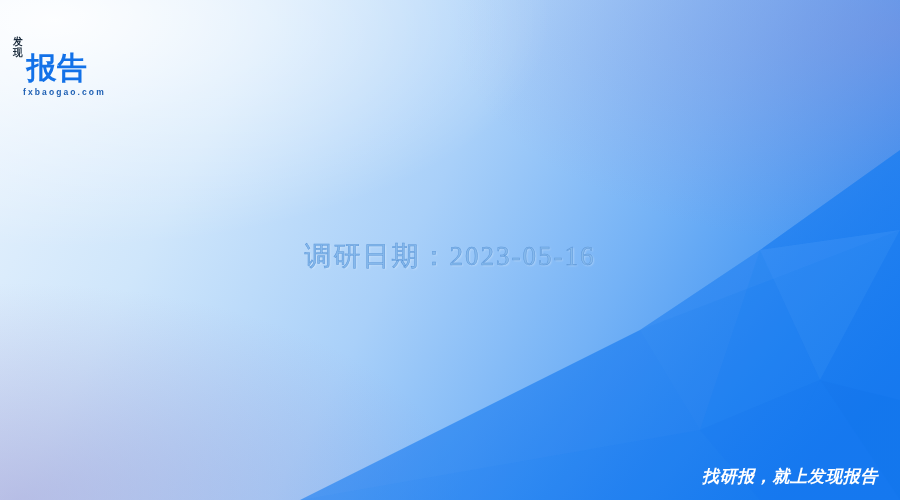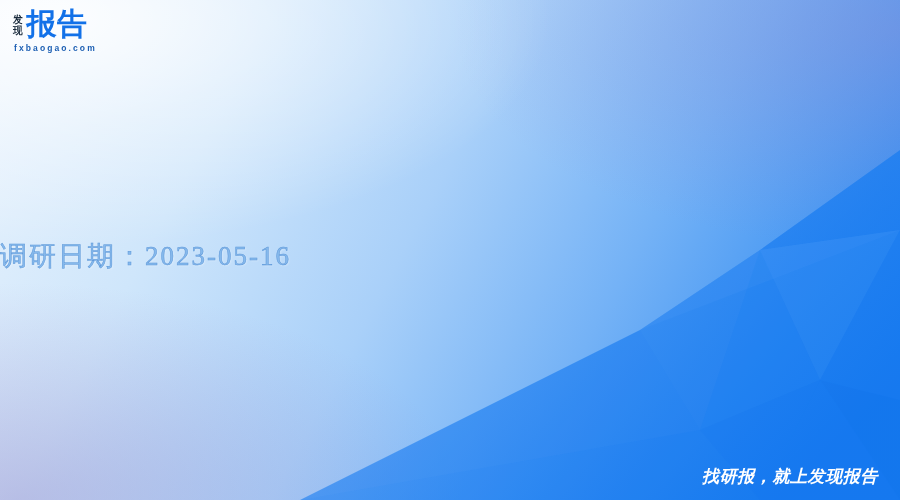--- a/index.html
+++ b/index.html
@@ -71,29 +71,30 @@
     transform: scaleX(0.92);
     transform-origin: left center;
   }
   .logo-main {
     font-family: "Liberation Sans", sans-serif;
     font-size: 30px;
     font-weight: 700;
     color: #1271e8;
     letter-spacing: 0.5px;
     line-height: 1;
+    margin-top: 44px;
   }
   .logo-url {
     font-family: "Liberation Sans", sans-serif;
     font-size: 8.5px;
     font-weight: 700;
     color: #1d5fb3;
     letter-spacing: 2.1px;
     margin-top: 4px;
-    margin-left: 1px;
+    margin-left: 10px;
   }
 
   
   .title-block {
     position: absolute;
     left: 0;
     right: 0;
     top: 92px;
     text-align: center;
     z-index: 5;
@@ -112,21 +113,21 @@
     line-height: 1.12;
     margin: 0;
     white-space: nowrap;
   }
 
   .subtitle {
     position: absolute;
     left: 0;
     right: 0;
     top: 238px;
-    text-align: left;
+    text-align: center;
     z-index: 5;
     font-family: "Liberation Serif", serif;
     font-size: 27px;
     font-weight: 400;
     letter-spacing: 2px;
     color: #86b9ec;
     -webkit-text-stroke: 0.5px #5d97d8;
     text-shadow: 1px 1px 2px rgba(255,255,255,0.35);
     white-space: nowrap;
   }

